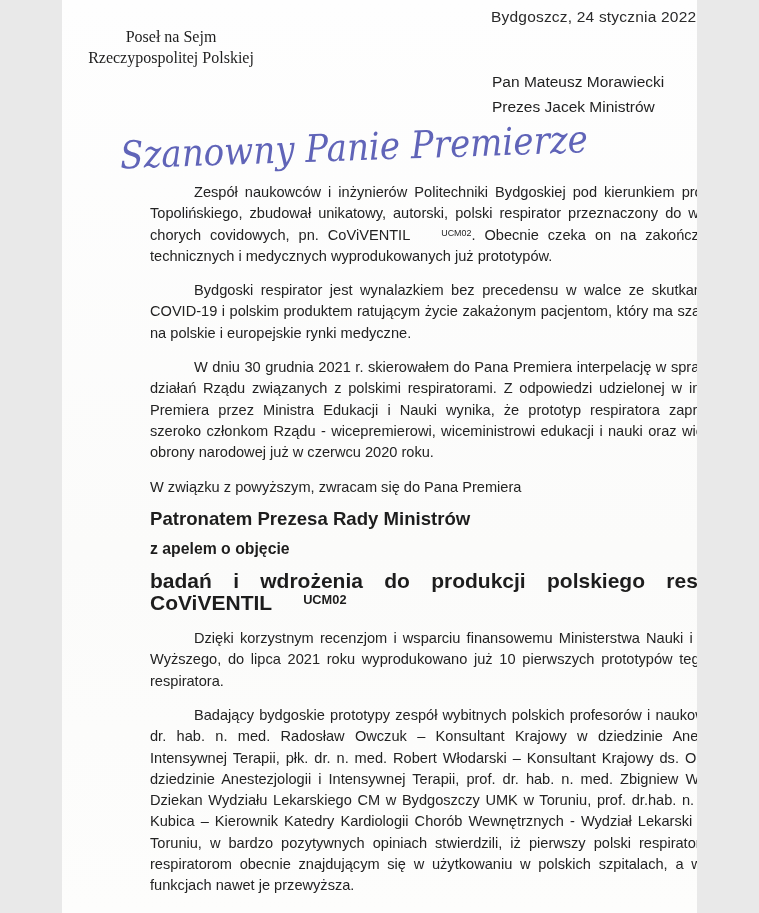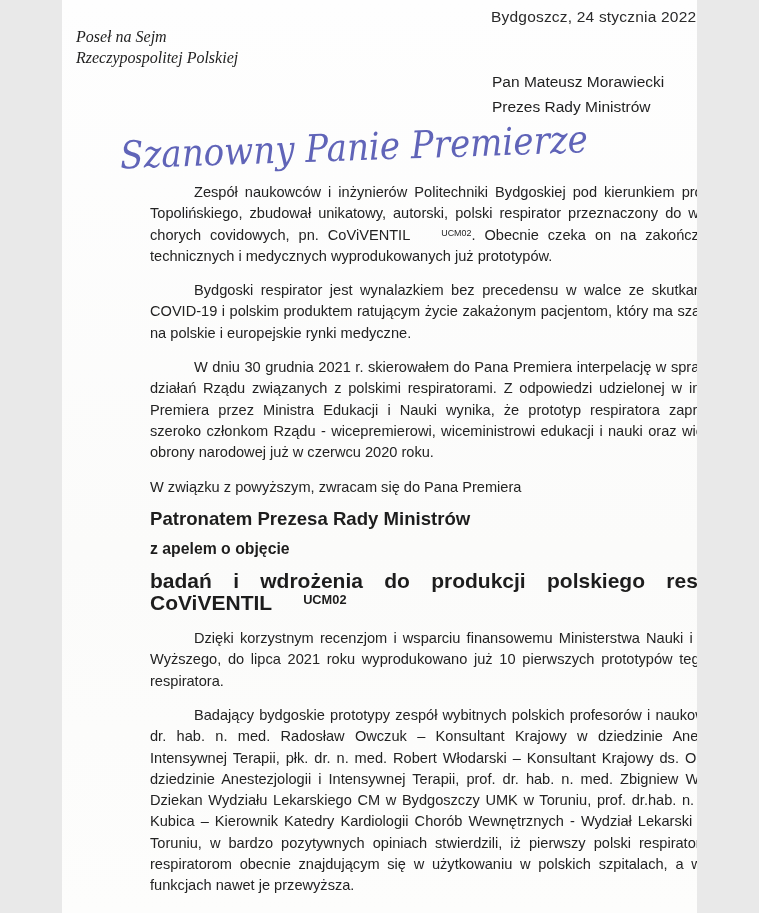--- a/index.html
+++ b/index.html
@@ -17,26 +17,25 @@
   .date-line {
     left: 429px; top: 8px;
     font-size: 15.5px;
     color: #2a2a2a;
     letter-spacing: 0.2px;
     white-space: nowrap;
   }
   .sender-block {
     left: 14px; top: 27px;
     width: 190px;
-    text-align: left;
+    text-align: center;
     font-family: "Liberation Serif", serif;
     font-size: 16px;
     line-height: 20.5px;
     color: #1e1e1e;
-    font-style: italic;
   }
   .recipient-block {
     left: 430px; top: 70px;
     font-weight: normal;
     font-size: 15.5px;
     line-height: 24.5px;
     color: #1f1f1f;
     white-space: nowrap;
   }
   .salutation-wrap {
@@ -77,21 +76,21 @@
 
   <div class="abs date-line">Bydgoszcz, 24 stycznia 2022r.</div>
 
   <div class="abs sender-block">
     <div>Poseł na Sejm</div>
     <div>Rzeczypospolitej Polskiej</div>
   </div>
 
   <div class="abs recipient-block">
     <div>Pan Mateusz Morawiecki</div>
-    <div>Prezes Rady Ministrów</div>
+    <div>Prezes Jacek Ministrów</div>
   </div>
 
   <div class="abs salutation-wrap">
     <svg width="500" height="76" viewBox="0 0 500 76">
       <text x="8" y="50" font-family="DejaVu Serif, serif" font-style="italic" font-size="38" fill="#4a4fae" fill-opacity="0.88" textLength="468" lengthAdjust="spacingAndGlyphs" transform="rotate(-2 250 38)">Szanowny Panie Premierze</text>
     </svg>
   </div>
 
   <div class="abs body-text">
 

